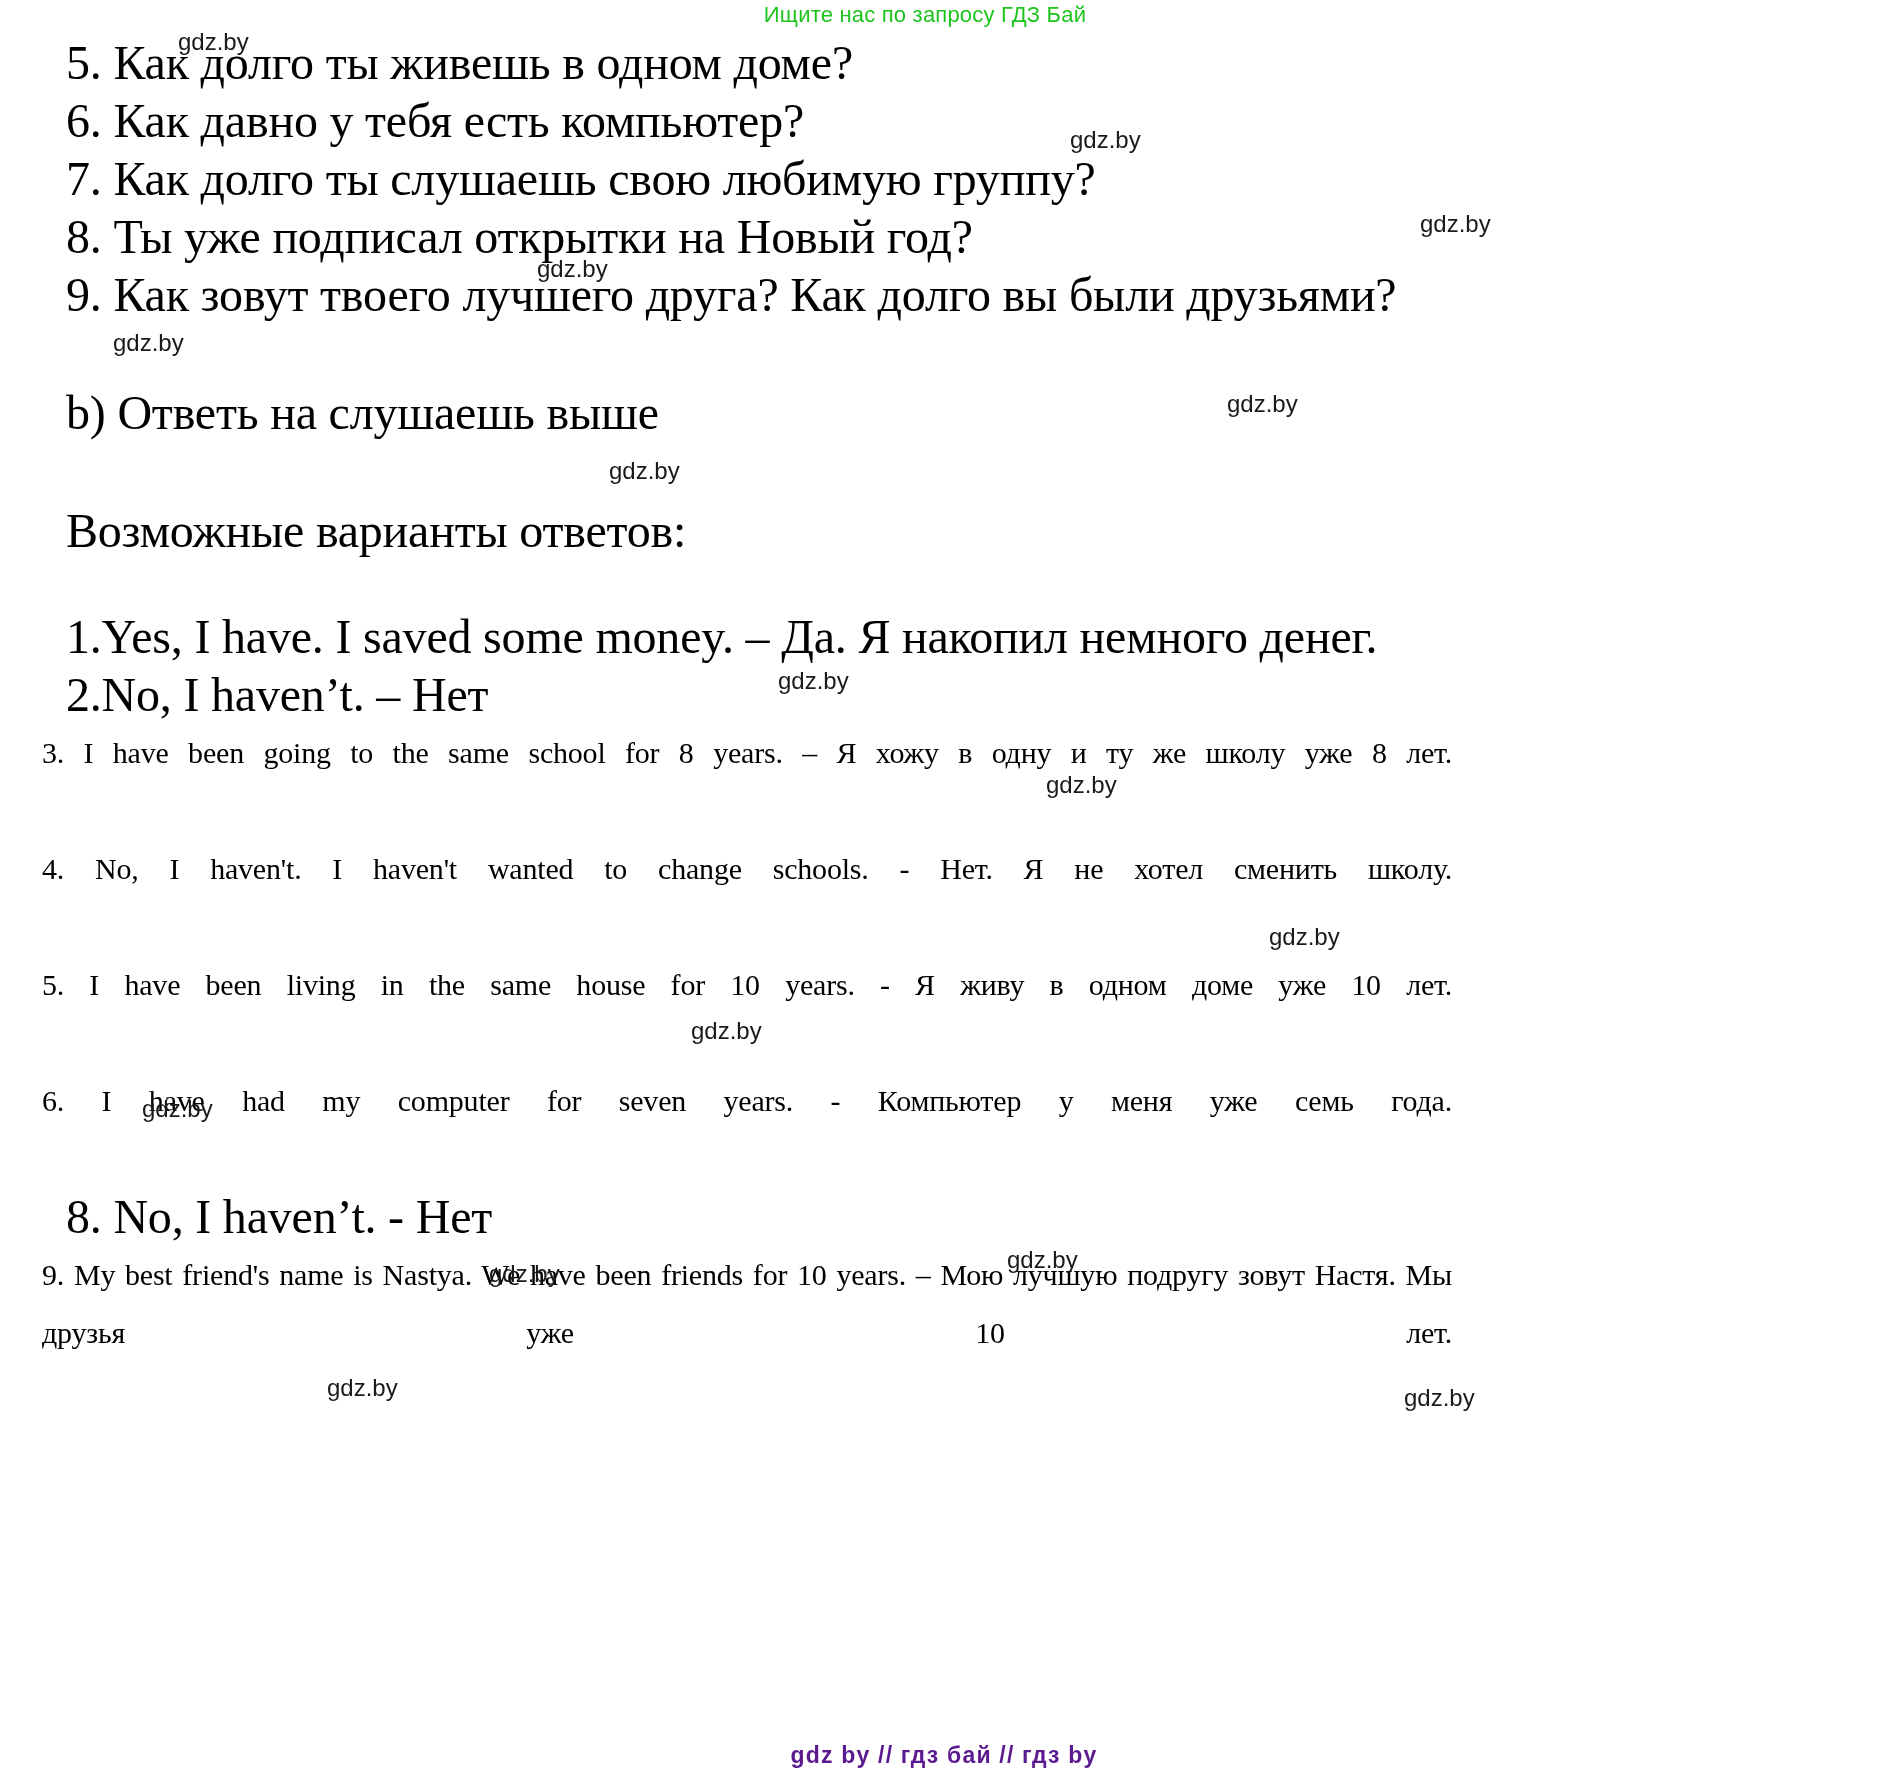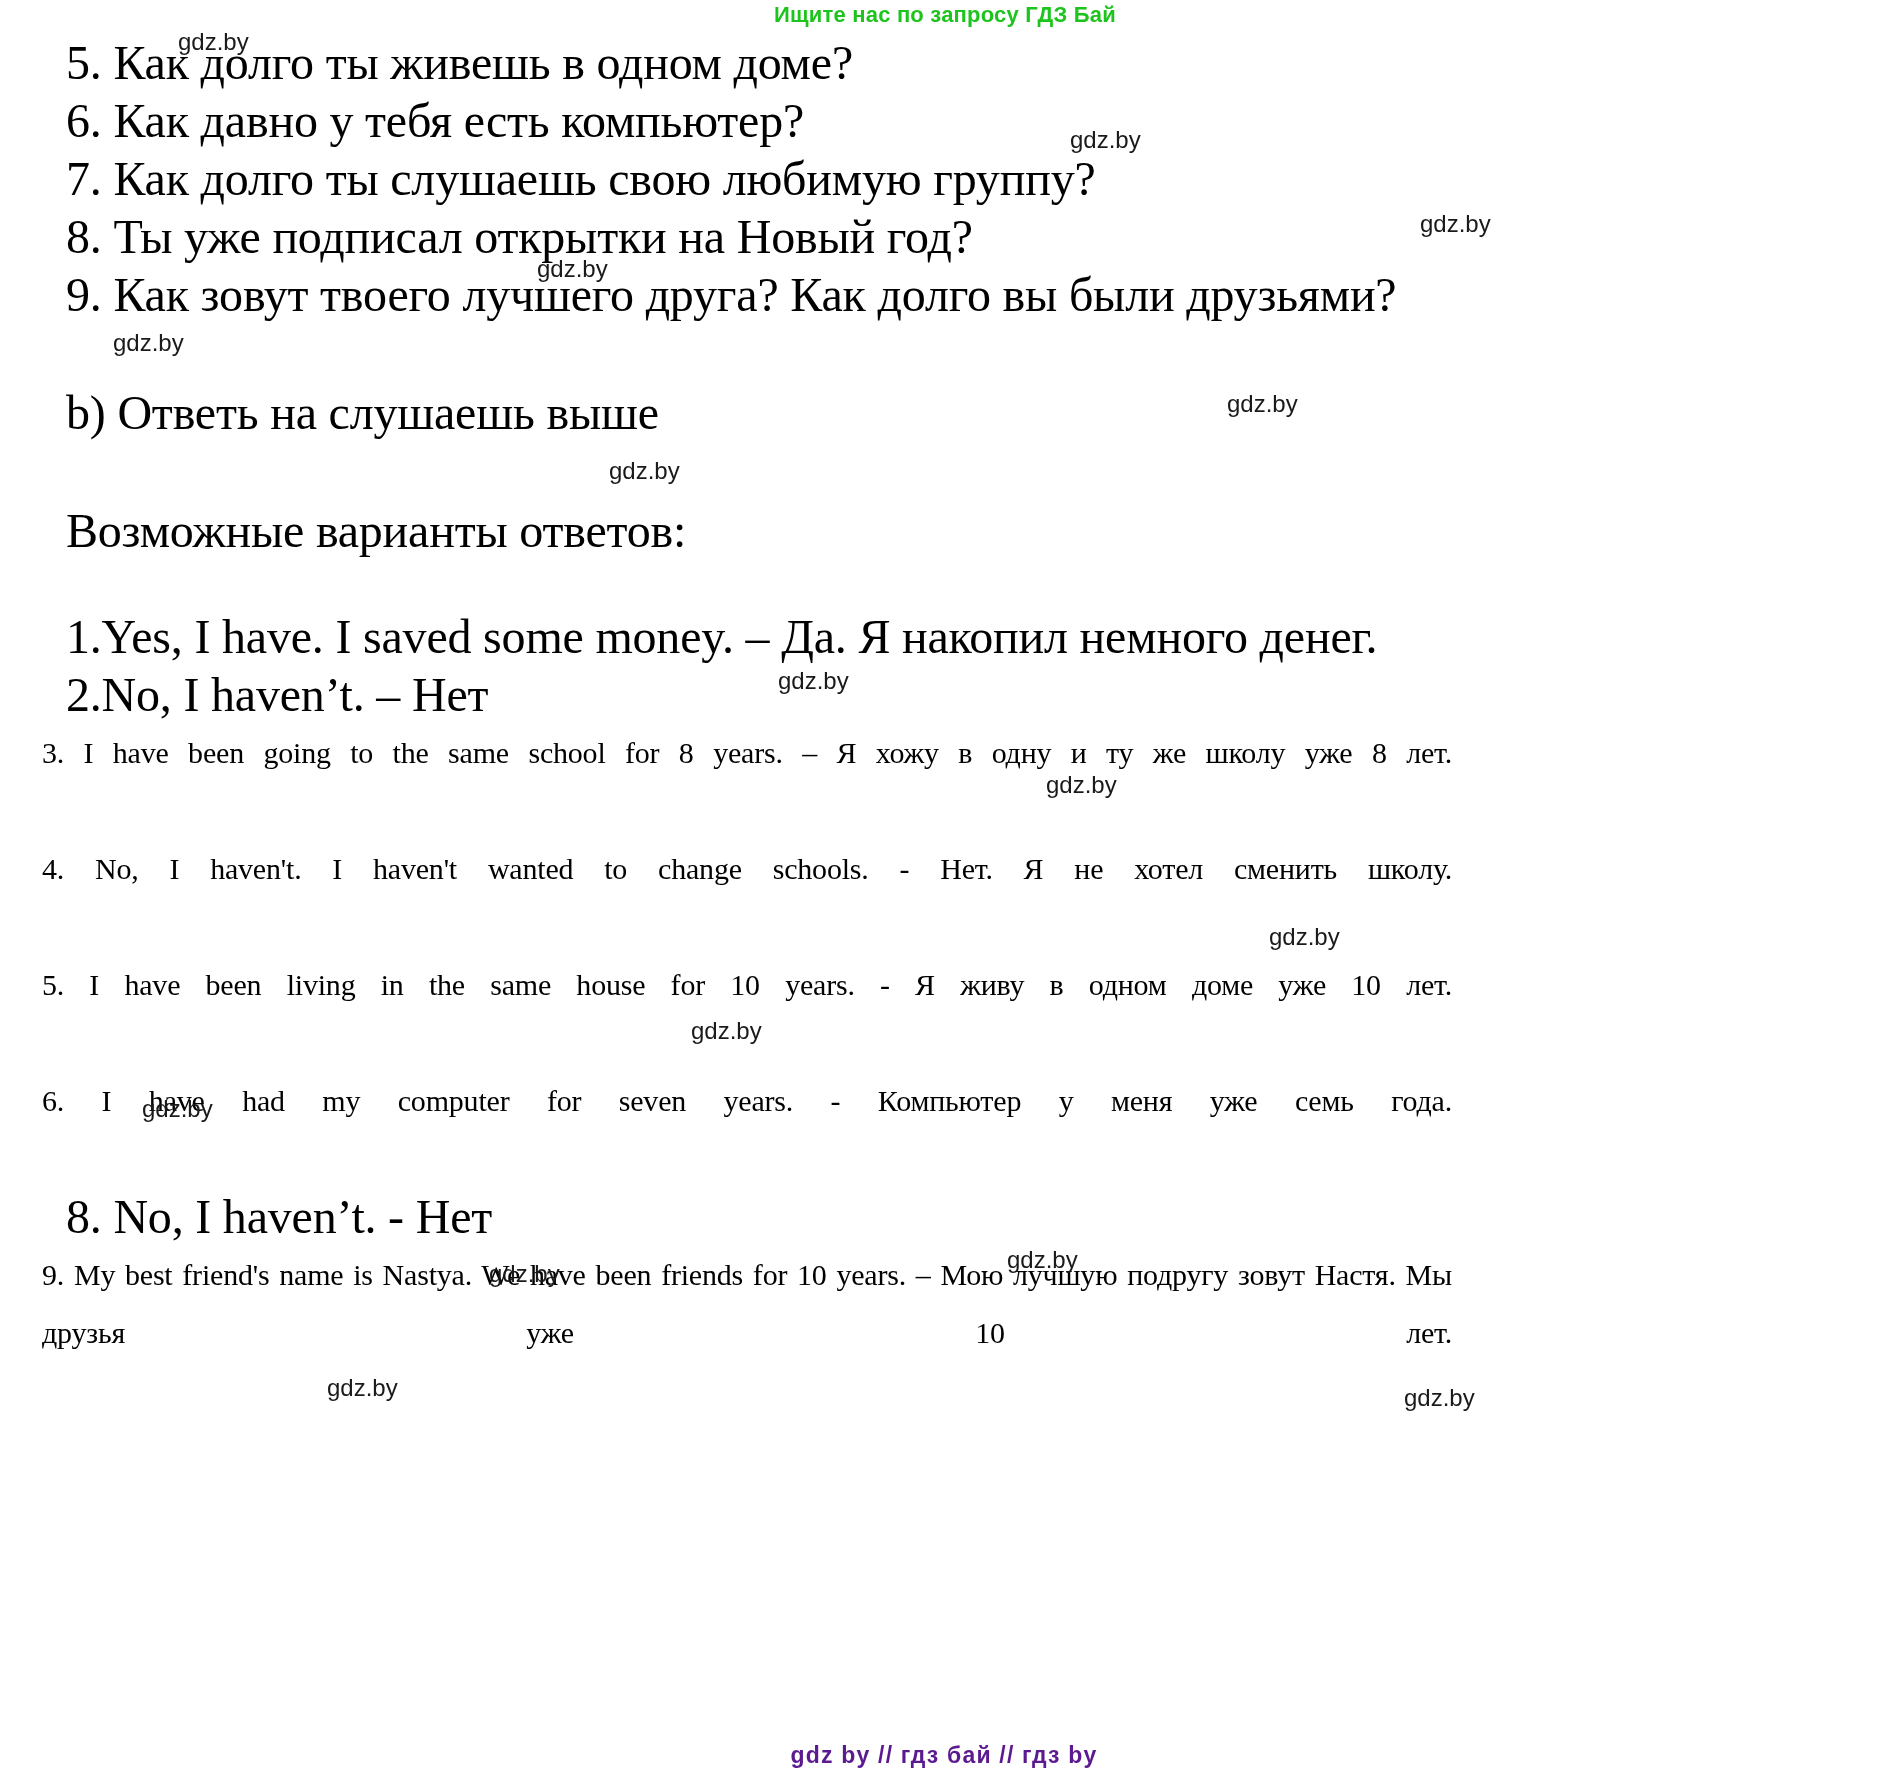--- a/index.html
+++ b/index.html
@@ -25,27 +25,26 @@
   }
 
   
   .promo-bar {
     position: absolute;
     top: 2px;
     left: 0;
     width: 1850px;
     text-align: center;
     font-family: "Liberation Sans", "DejaVu Sans", sans-serif;
-    font-weight: bold;
+    font-weight: normal;
     font-size: 22px;
     letter-spacing: 0.2px;
     color: #1ec41e;
     white-space: nowrap;
     z-index: 6;
-    padding-left: 20px;
   }
 
   
   .footer-bar {
     position: absolute;
     top: 1742px;
     left: 0;
     width: 1888px;
     text-align: center;
     font-family: "Liberation Sans", "DejaVu Sans", sans-serif;

